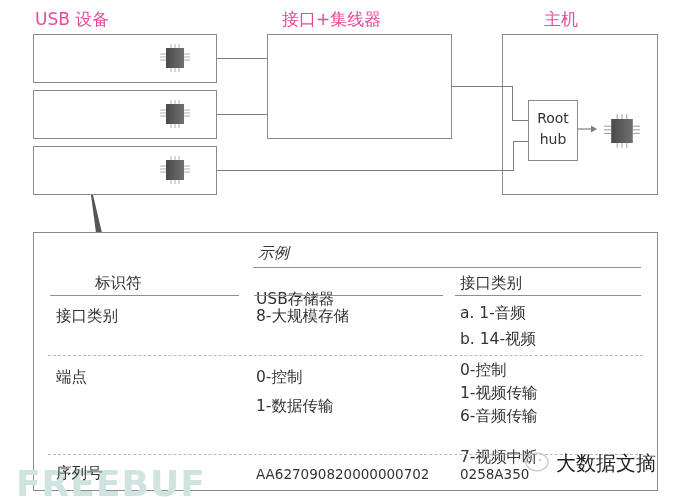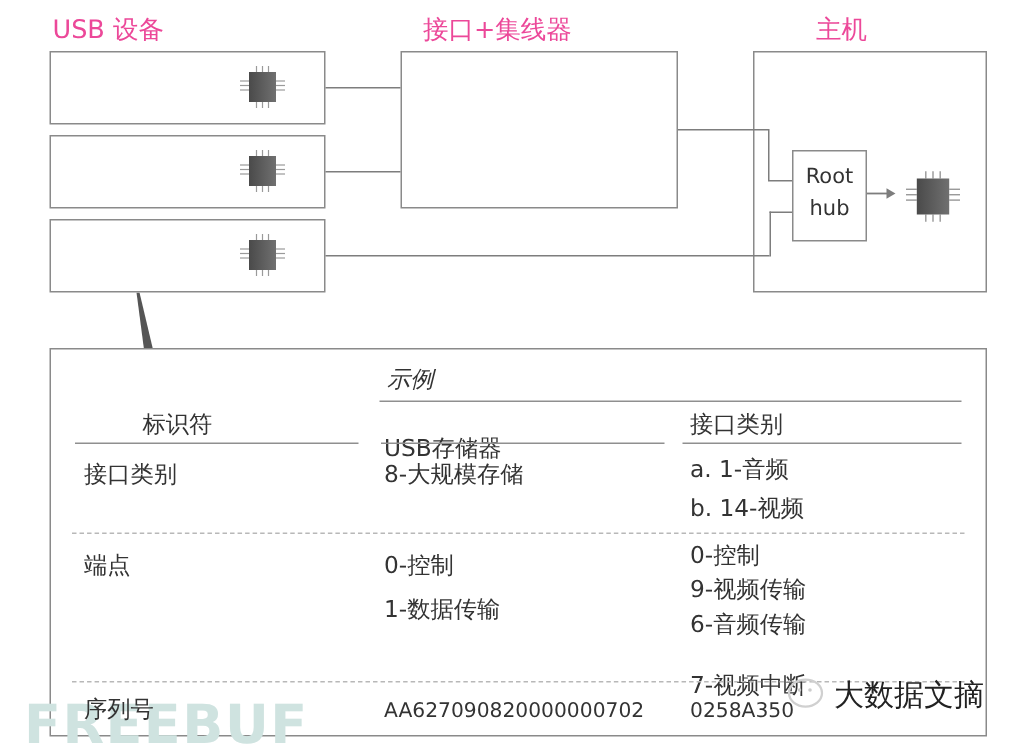--- a/index.html
+++ b/index.html
@@ -150,21 +150,21 @@
 <div class="cell" style="left:256px; top:305px;">8-大规模存储</div>
 <div class="cell" style="left:460px; top:302px;">a. 1-音频</div>
 <div class="cell" style="left:460px; top:328px;">b. 14-视频</div>
 
 <div class="hr-dash" style="left:48px; top:355px; width:595px;"></div>
 
 <div class="cell" style="left:56px; top:366px;">端点</div>
 <div class="cell" style="left:256px; top:366px;">0-控制</div>
 <div class="cell" style="left:256px; top:395px;">1-数据传输</div>
 <div class="cell" style="left:460px; top:359px;">0-控制</div>
-<div class="cell" style="left:460px; top:382px;">9-视频传输</div>
+<div class="cell" style="left:460px; top:382px;">1-视频传输</div>
 <div class="cell" style="left:460px; top:405px;">6-音频传输</div>
 <div class="cell" style="left:460px; top:428px;margin-top:18px;">7-视频中断</div>
 
 <div class="hr-dash" style="left:48px; top:454px; width:595px;"></div>
 
 <div class="cell" style="left:56px; top:462px;">序列号</div>
 <div class="cell" style="left:256px; top:463px; font-size:13.5px;">AA627090820000000702</div>
 <div class="cell" style="left:460px; top:463px; font-size:13.5px;">0258A350</div>
 
 <svg class="abs" style="left:524px; top:450px;" width="30" height="26" viewBox="0 0 30 26">

